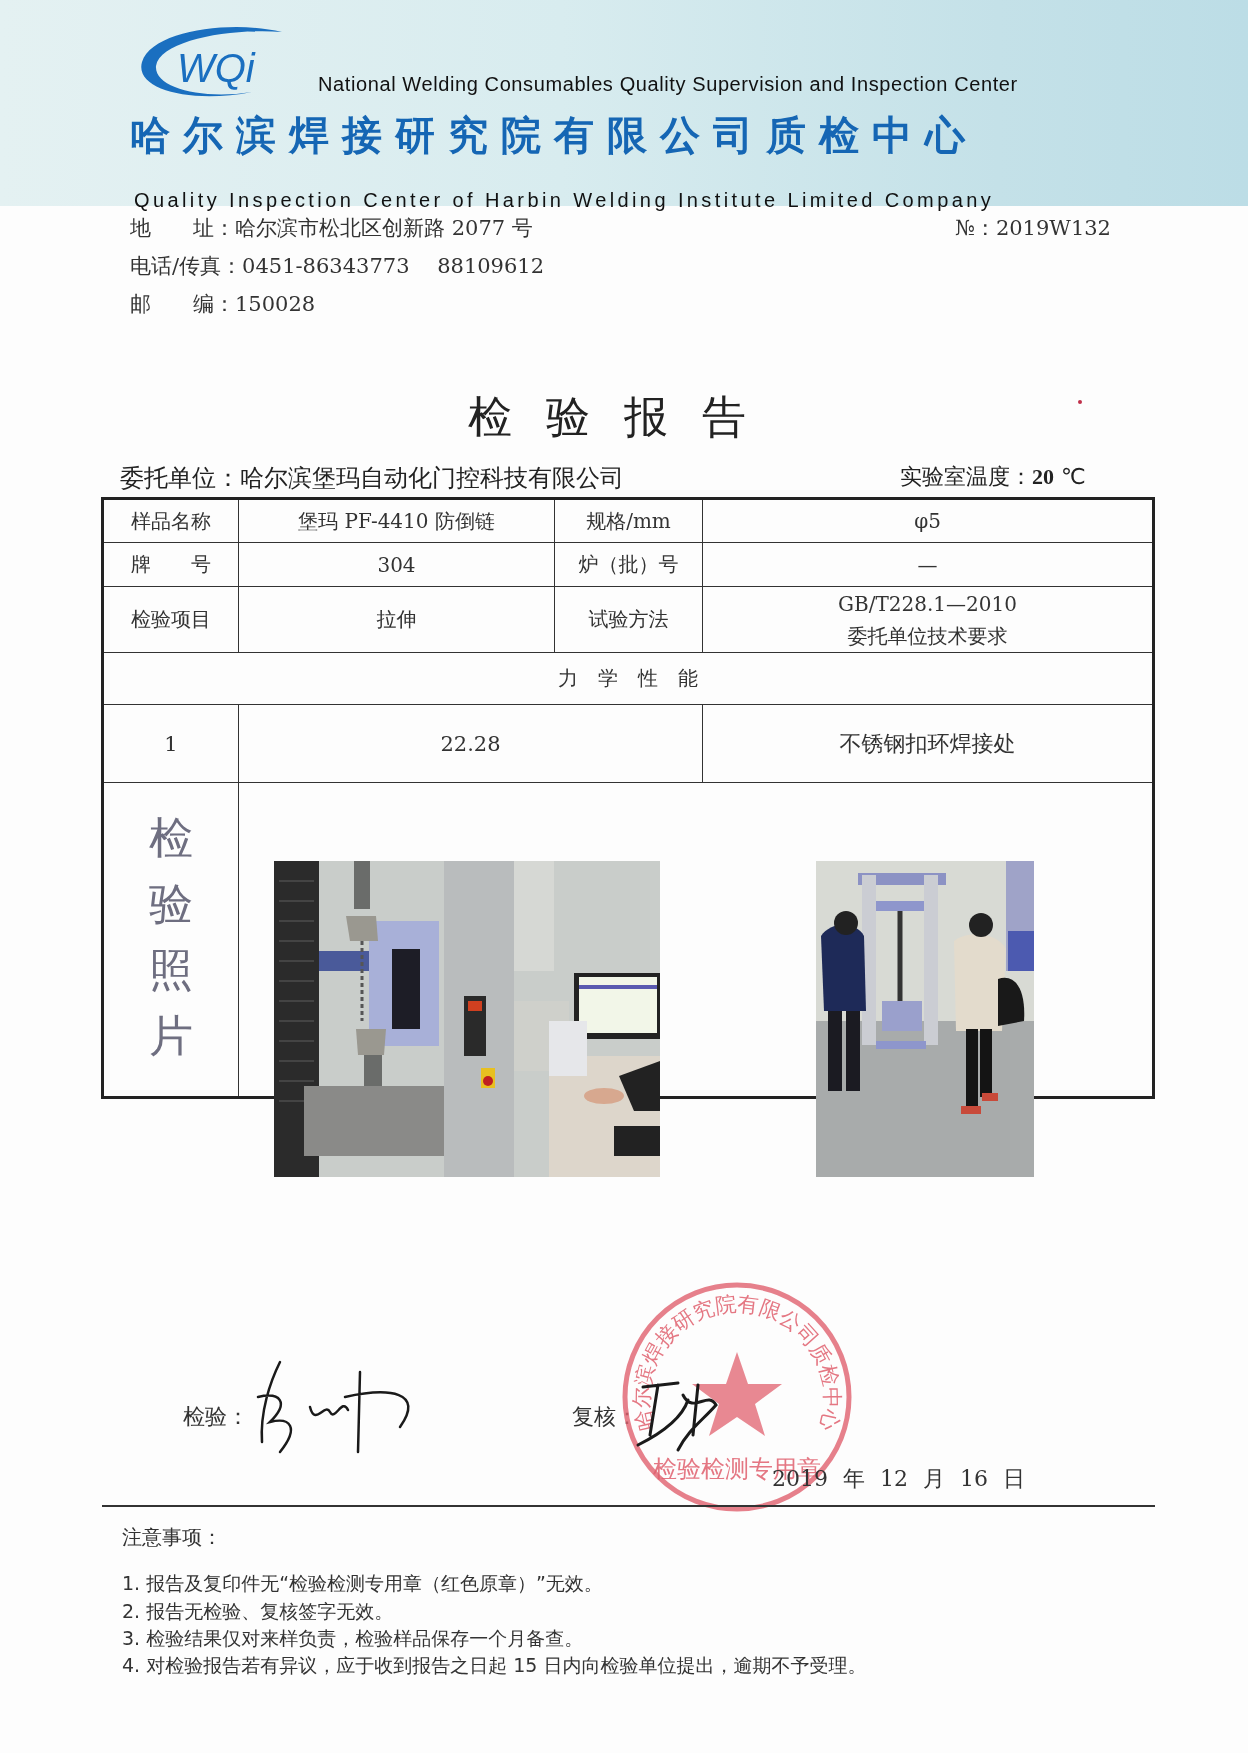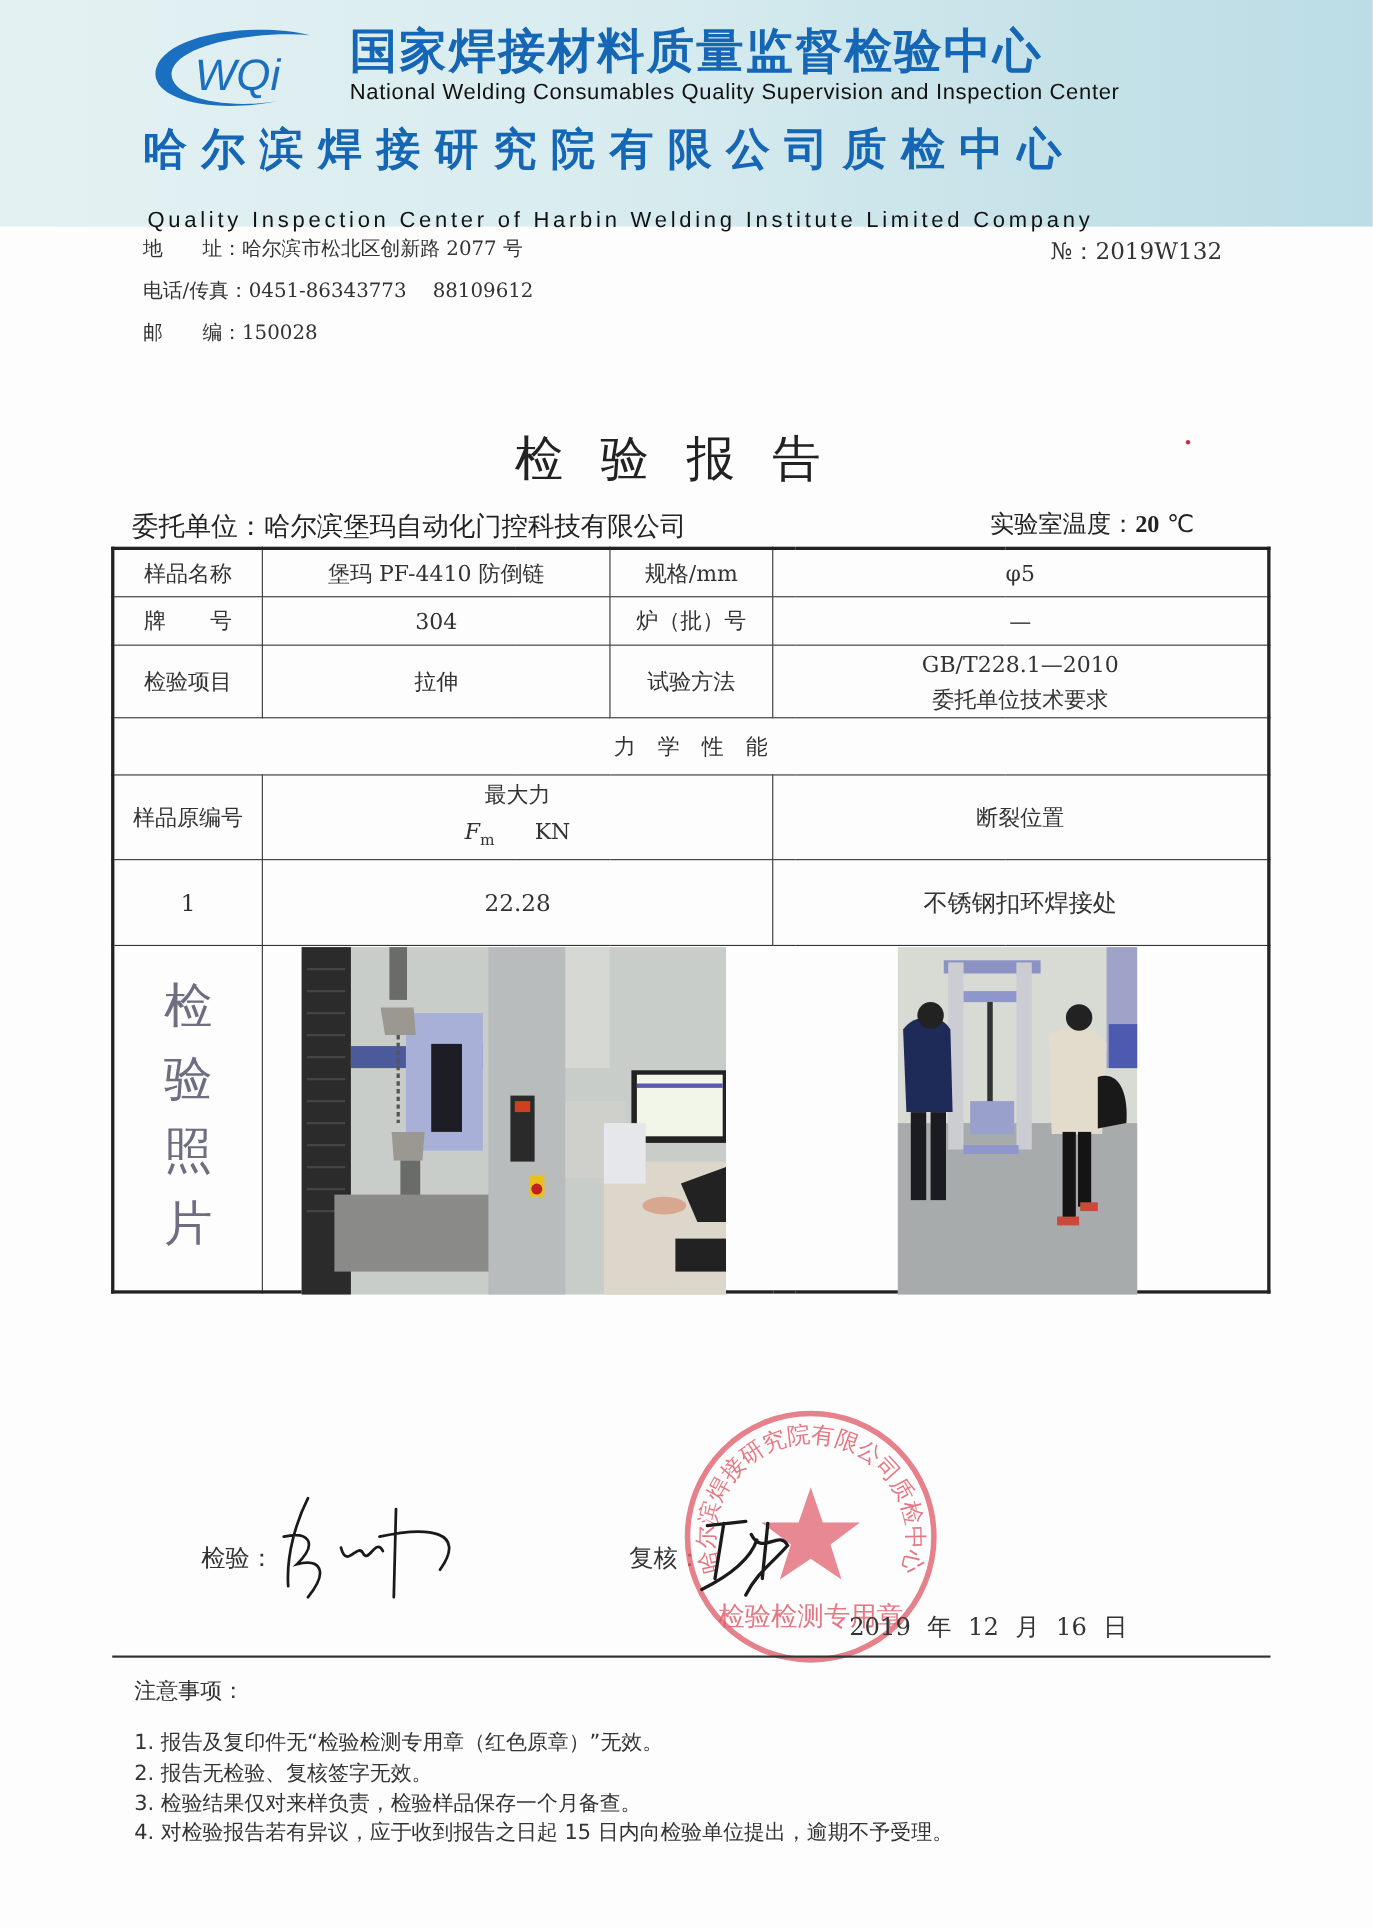--- a/index.html
+++ b/index.html
@@ -9,21 +9,21 @@
             background:linear-gradient(90deg,#e4f1f2 0%,#d8ecef 45%,#c4e1e8 80%,#bcdde6 100%); }
   .logo { position:absolute; left:132px; top:22px; width:170px; height:82px; }
   .b-cn1 { position:absolute; left:318px; top:18px; font-family:"DejaVu Sans",sans-serif; font-weight:bold;
            font-size:43px; color:#1566b4; letter-spacing:2px; white-space:nowrap; }
   .b-en1 { position:absolute; left:318px; top:73px; font-family:"Liberation Sans",sans-serif; font-size:20px;
            color:#111; white-space:nowrap; letter-spacing:0.6px; }
   .b-cn2 { position:absolute; left:130px; top:108px; font-family:"DejaVu Sans",sans-serif; font-weight:bold;
            font-size:40px; color:#1566b4; letter-spacing:13px; white-space:nowrap; }
   .b-en2 { position:absolute; left:134px; top:161px; font-family:"Liberation Sans",sans-serif; font-size:20px;
            color:#111; white-space:nowrap; letter-spacing:3.4px;margin-top:28px; }
-  .addr { position:absolute; left:130px; font-size:18px; color:#333; white-space:nowrap; }
+  .addr { position:absolute; left:130px; font-size:21px; color:#333; white-space:nowrap; }
   .reportno { position:absolute; left:955px; top:214px; font-size:21px; color:#333; }
   .title { position:absolute; left:0; width:1248px; top:388px; text-align:center; font-size:44px;
            letter-spacing:34px; color:#222; font-family:"DejaVu Sans",sans-serif; }
   .client { position:absolute; left:120px; top:462px; font-size:24px; color:#222; font-family:"DejaVu Sans",sans-serif; }
   .temp { position:absolute; left:900px; top:462px; font-size:22px; color:#222; font-family:"DejaVu Sans",sans-serif; }
   .temp b { font-family:Liberation Serif, serif; }
   table.rep { position:absolute; left:101px; top:497px; width:1051px; border-collapse:collapse; table-layout:fixed; }
   table.rep td { border:1.5px solid #333; text-align:center; vertical-align:middle; font-size:20px; color:#333; padding:0; }
   table.rep { border:3px solid #222; }
   .hdr-row td { border-top:3px solid #222; }
@@ -38,21 +38,20 @@
   .dot { position:absolute; left:1078px; top:400px; width:4px; height:4px; background:#c0304a; border-radius:2px; }
 </style>
 </head>
 <body>
 
 <div class="banner">
   <svg class="logo" viewBox="0 0 170 82">
     <path d="M150 10 C 100 -2, 20 8, 10 40 C 2 68, 60 82, 120 70 C 70 78, 22 66, 24 44 C 28 18, 100 6, 150 10 Z" fill="#1a6fc0"></path>
     <text x="45" y="60" font-family="Liberation Sans, sans-serif" font-size="40" font-style="italic" fill="#1a6fc0">WQi</text>
   </svg>
-  <div class="b-cn1">国家焊接材料质量监督检验中心</div>
   <div class="b-en1">National Welding Consumables Quality Supervision and Inspection Center</div>
   <div class="b-cn2">哈尔滨焊接研究院有限公司质检中心</div>
   <div class="b-en2">Quality Inspection Center of Harbin Welding Institute Limited Company</div>
 </div>
 
 <div class="addr" style="top:214px">
   <span>地　　址：</span><span>哈尔滨市松北区创新路 2077 号</span>
 </div>
 <div class="addr" style="top:252px">
   <span>电话/传真：</span><span style="white-space:pre">0451-86343773　 88109612</span>
@@ -102,31 +101,20 @@
     <td>检验项目</td>
     <td colspan="2">拉伸</td>
     <td>试验方法</td>
     <td colspan="3" style="line-height:32px">
       <div>GB/T228.1—2010</div>
       <div>委托单位技术要求</div>
     </td>
   </tr>
   <tr style="height:52px">
     <td colspan="7" style="white-space:pre">力　学　性　能</td>
-  </tr>
-  <tr class="hdr-row" style="height:76px">
-    <td>样品原编号</td>
-    <td colspan="3" style="line-height:34px">
-      <div>最大力</div>
-      <div>
-        <i>F</i><sub style="font-size:14px">m</sub>
-        <span style="display:inline-block;width:30px"></span><span>KN</span>
-      </div>
-    </td>
-    <td colspan="3">断裂位置</td>
   </tr>
   <tr style="height:78px">
     <td style="font-size:21px">1</td>
     <td colspan="3" style="font-size:21px">22.28</td>
     <td colspan="3" style="font-size:22px">不锈钢扣环焊接处</td>
   </tr>
   <tr style="height:315px">
     <td style="vertical-align:top;padding-top:22px">
       <div class="photo-label">检</div>
       <div class="photo-label">验</div>

